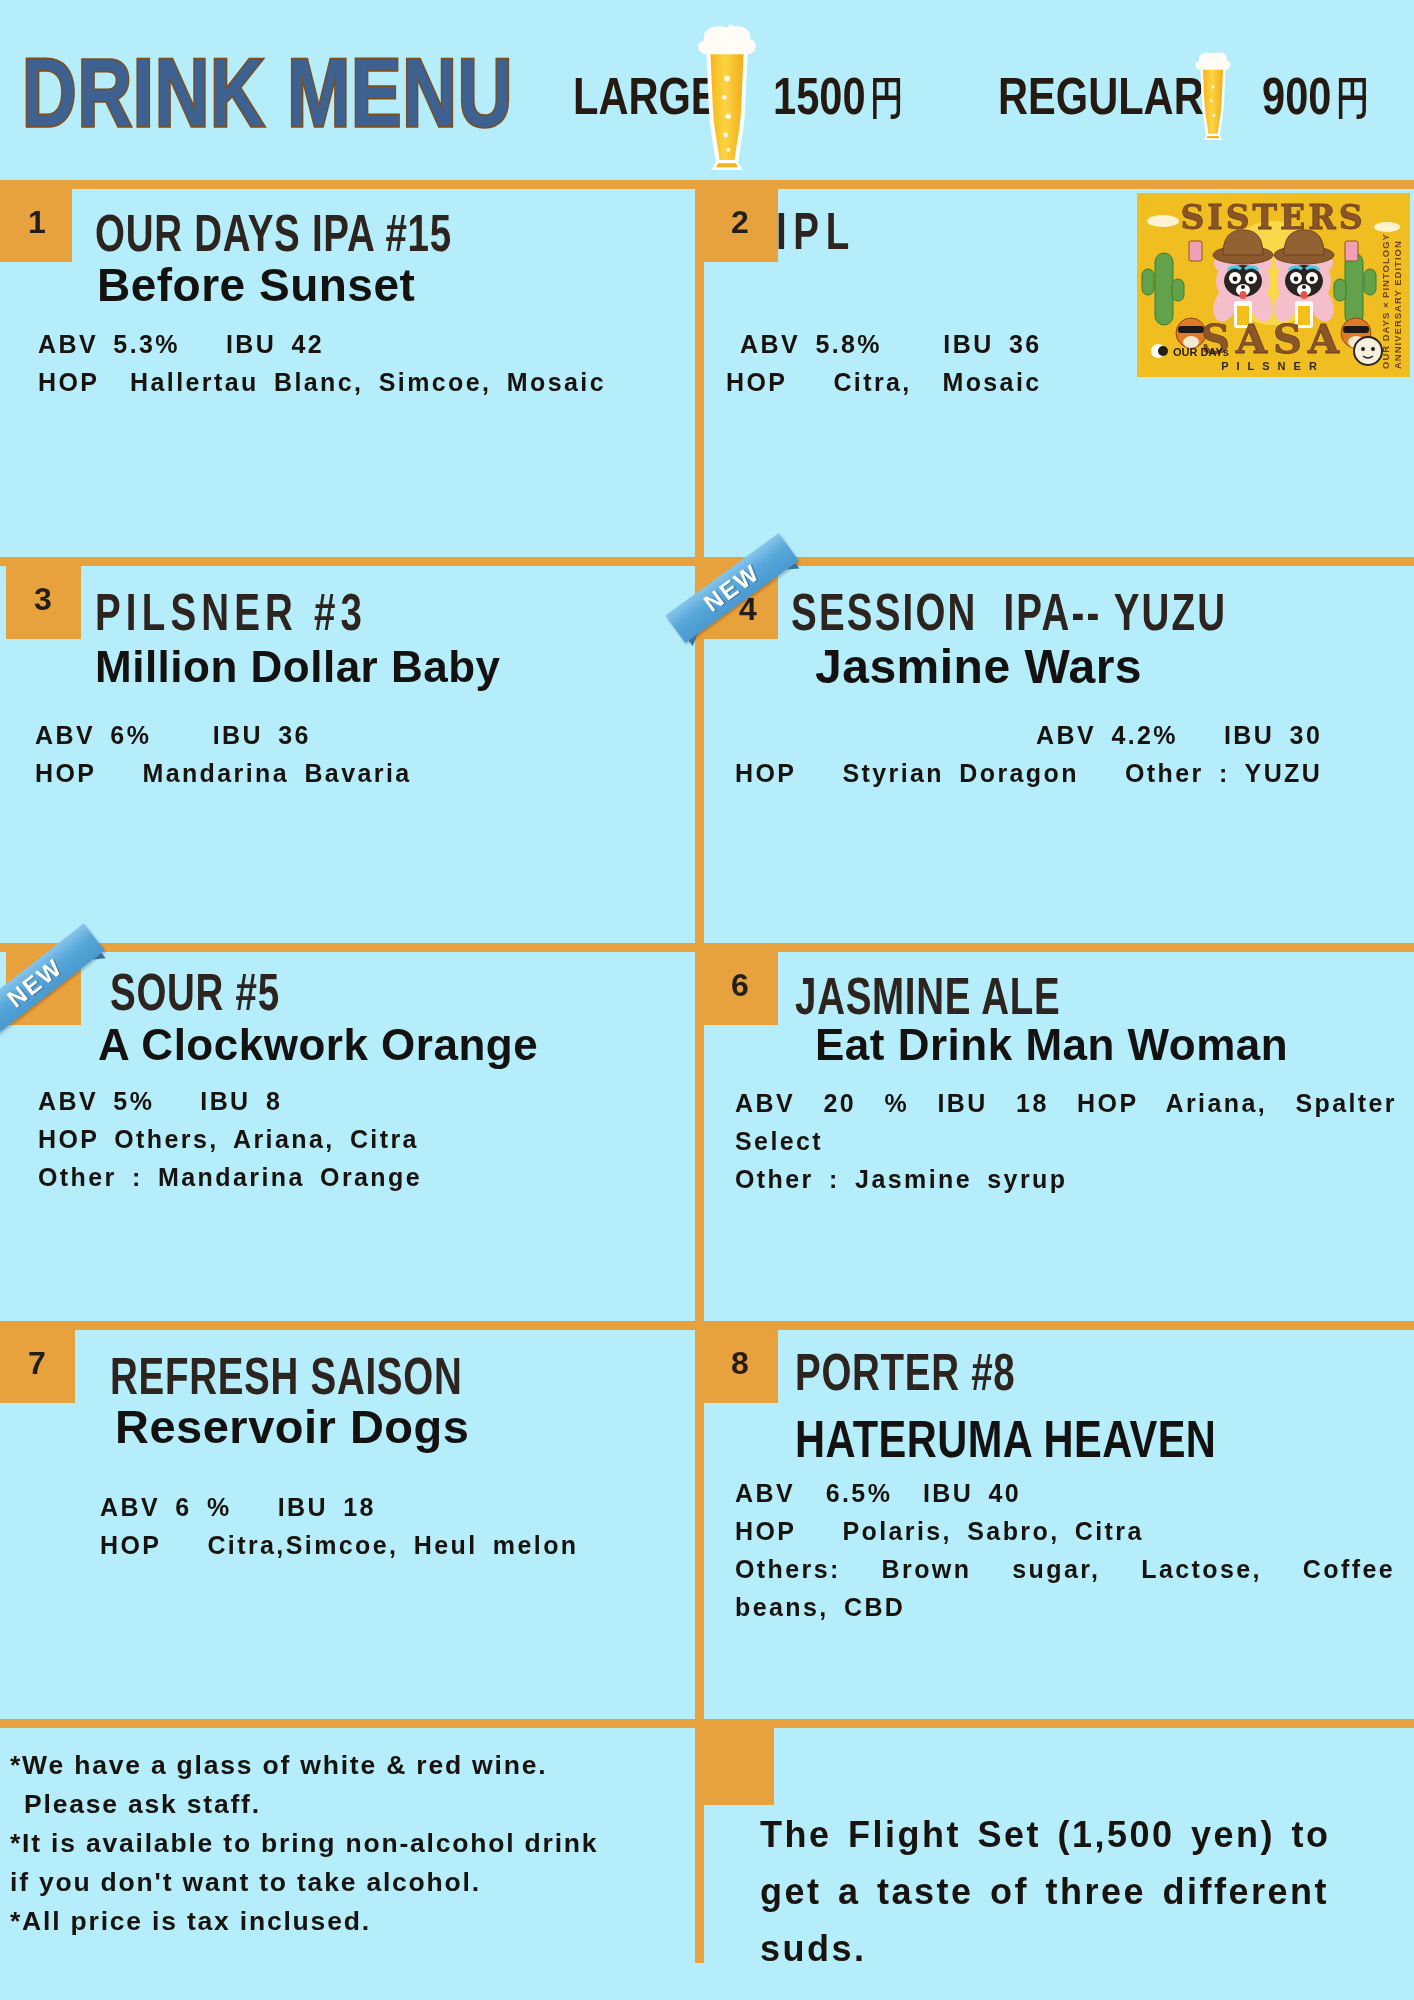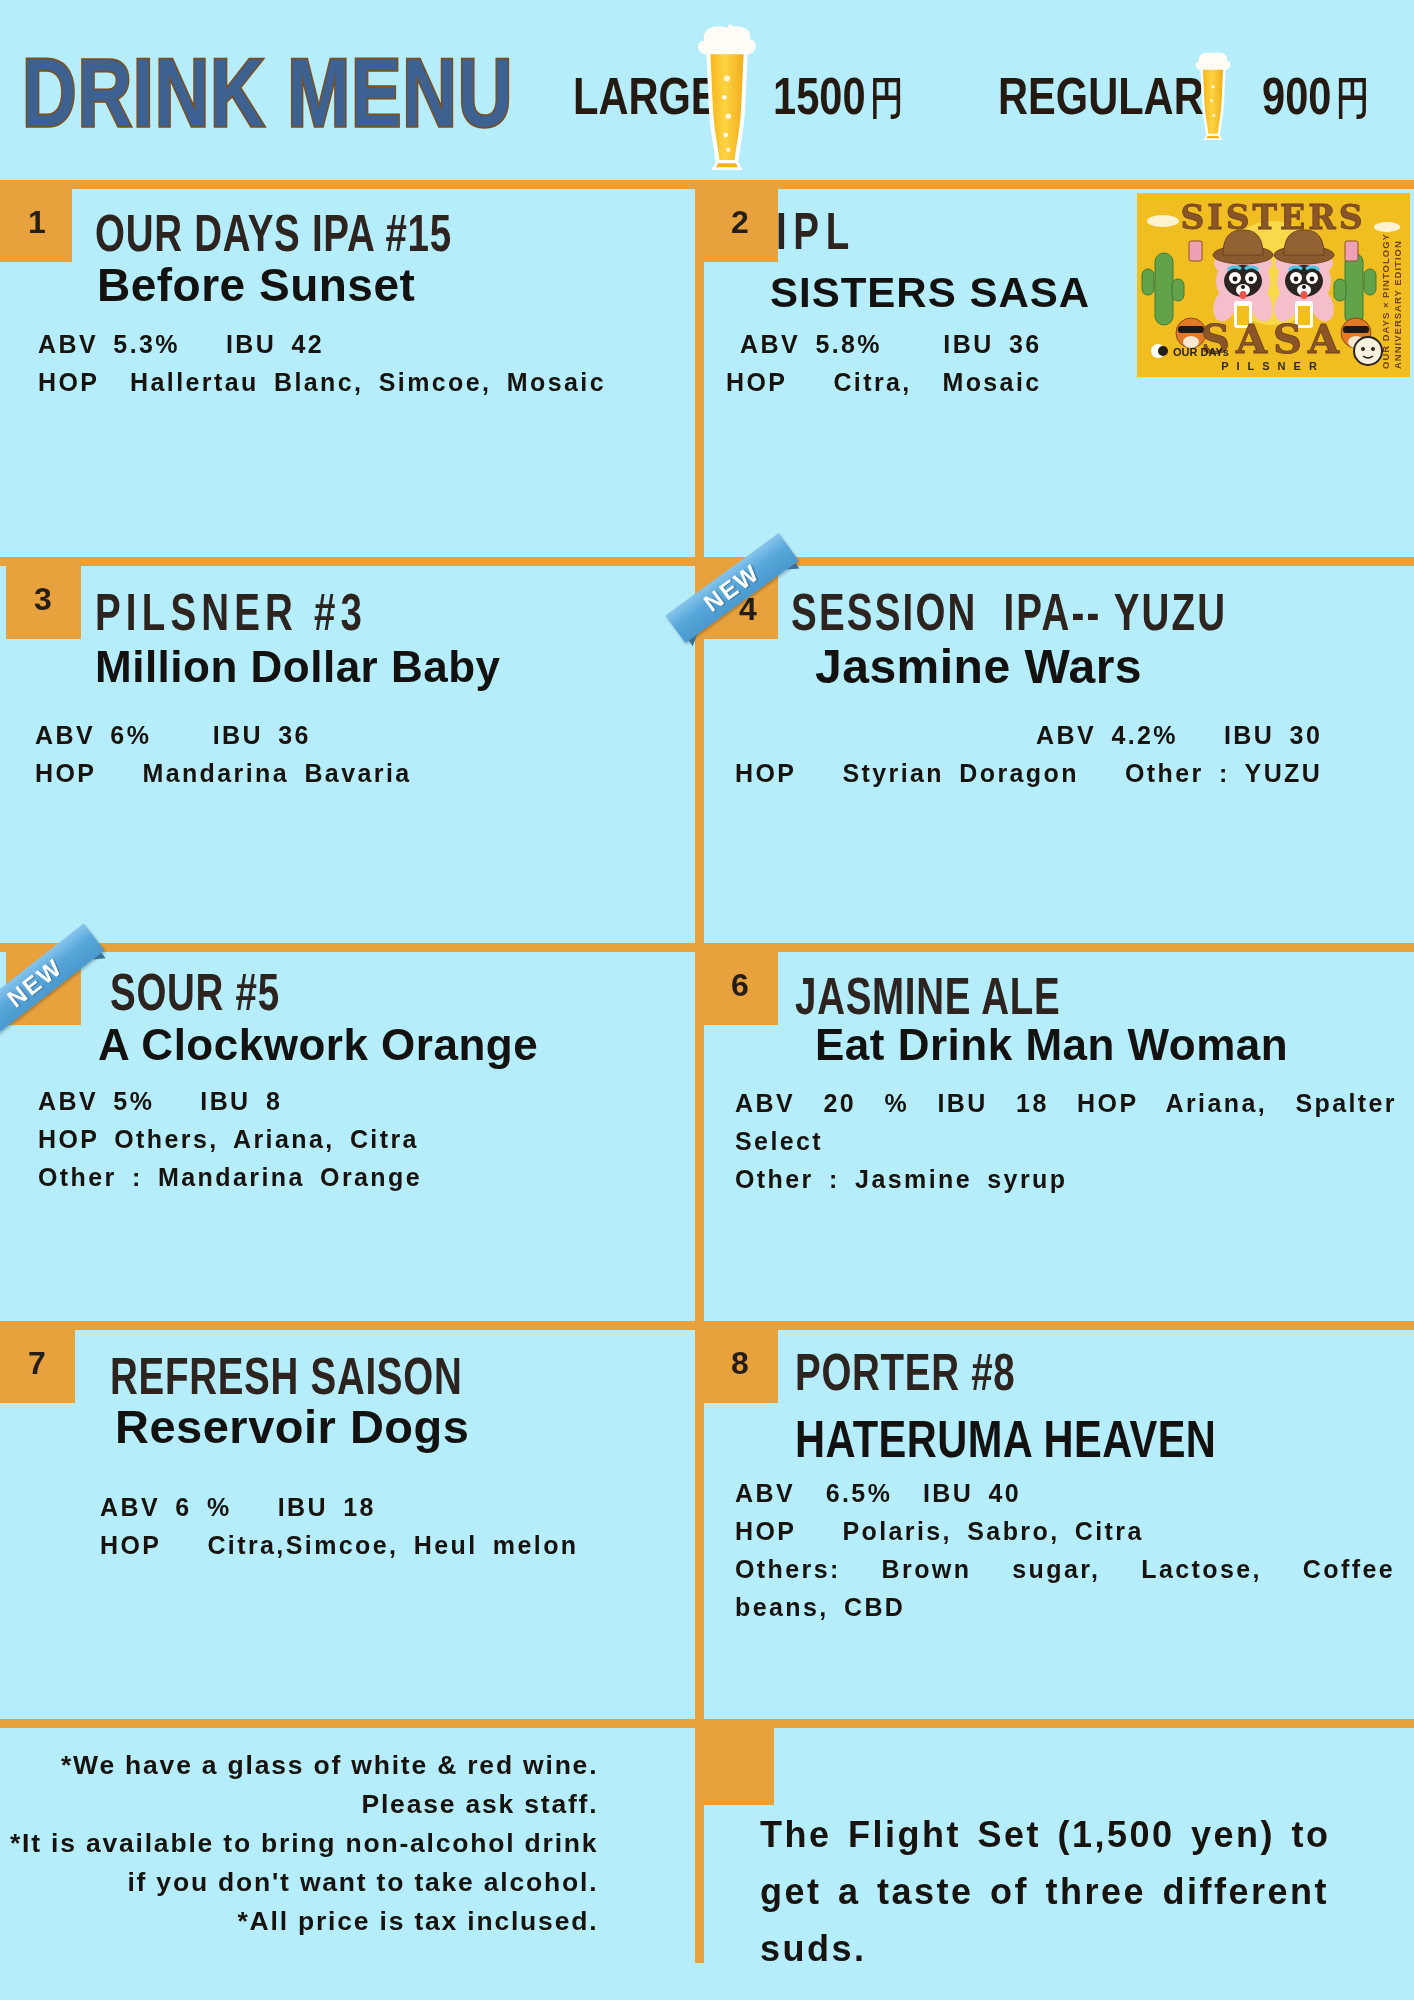--- a/index.html
+++ b/index.html
@@ -66,21 +66,21 @@
   .cell-2 .name{font-size:42px;letter-spacing:1px;}
   .cell-3 .style{letter-spacing:7px;}
   .cell-4 .style{letter-spacing:3px;}
   .cell-4 .name{font-size:48px;}
   .cell-6 .details{width:662px;}
   .cell-7 .d-2{padding-left:86px;}
   .cell-8 .details{width:660px;}
   .badge-4{padding:34px 0 0 36px;}
   
   .notes{position:absolute;left:10px;top:1746px;font-weight:bold;font-size:26.5px;
-    letter-spacing:1.8px;color:var(--ink);text-align:right;}
+    letter-spacing:1.8px;color:var(--ink);}
   .notes .n{line-height:39px;white-space:nowrap;}
   .notes .n-1{padding-left:14px;}
   .flight-text{position:absolute;left:760px;top:1806px;width:634px;font-weight:bold;
     font-size:36px;color:var(--ink);letter-spacing:2.5px;word-spacing:4px;}
   .flight-text .fl{line-height:57px;}
   .label-art{position:absolute;left:1137px;top:193px;width:273px;height:184px;z-index:3;}
 </style>
 </head>
 <body>
 
@@ -177,21 +177,20 @@
     <div class="style" style="left:95px;top:18px;">OUR DAYS IPA #15</div>
     <div class="name" style="left:97px;top:72px;font-size:46px;">Before Sunset</div>
     <div class="details" style="left:38px;top:136px;">
       <div class="d d-0">ABV 5.3%&nbsp;&nbsp;&nbsp;IBU 42</div>
       <div class="d d-1">HOP&nbsp; Hallertau Blanc, Simcoe, Mosaic</div>
     </div>
   </section>
 
   <section class="cell cell-2" style="left:694px;top:189px;width:711px;height:280px;text-align:right;">
     <div class="style" style="left:82px;top:16px;">IPL</div>
-    <div class="name" style="left:76px;top:82px;">SISTERS SASA</div>
     <div class="details" style="left:32px;top:136px;">
       <div class="d d-0">ABV 5.8%&nbsp;&nbsp;&nbsp;&nbsp;IBU 36</div>
       <div class="d d-1">HOP&nbsp;&nbsp; Citra,&nbsp; Mosaic</div>
     </div>
   </section>
 
   <section class="cell cell-3" style="left:0;top:566px;width:695px;height:377px;">
     <div class="style" style="left:95px;top:20px;">PILSNER #3</div>
     <div class="name" style="left:95px;top:78px;font-size:44px;">Million Dollar Baby</div>
     <div class="details" style="left:35px;top:150px;">

